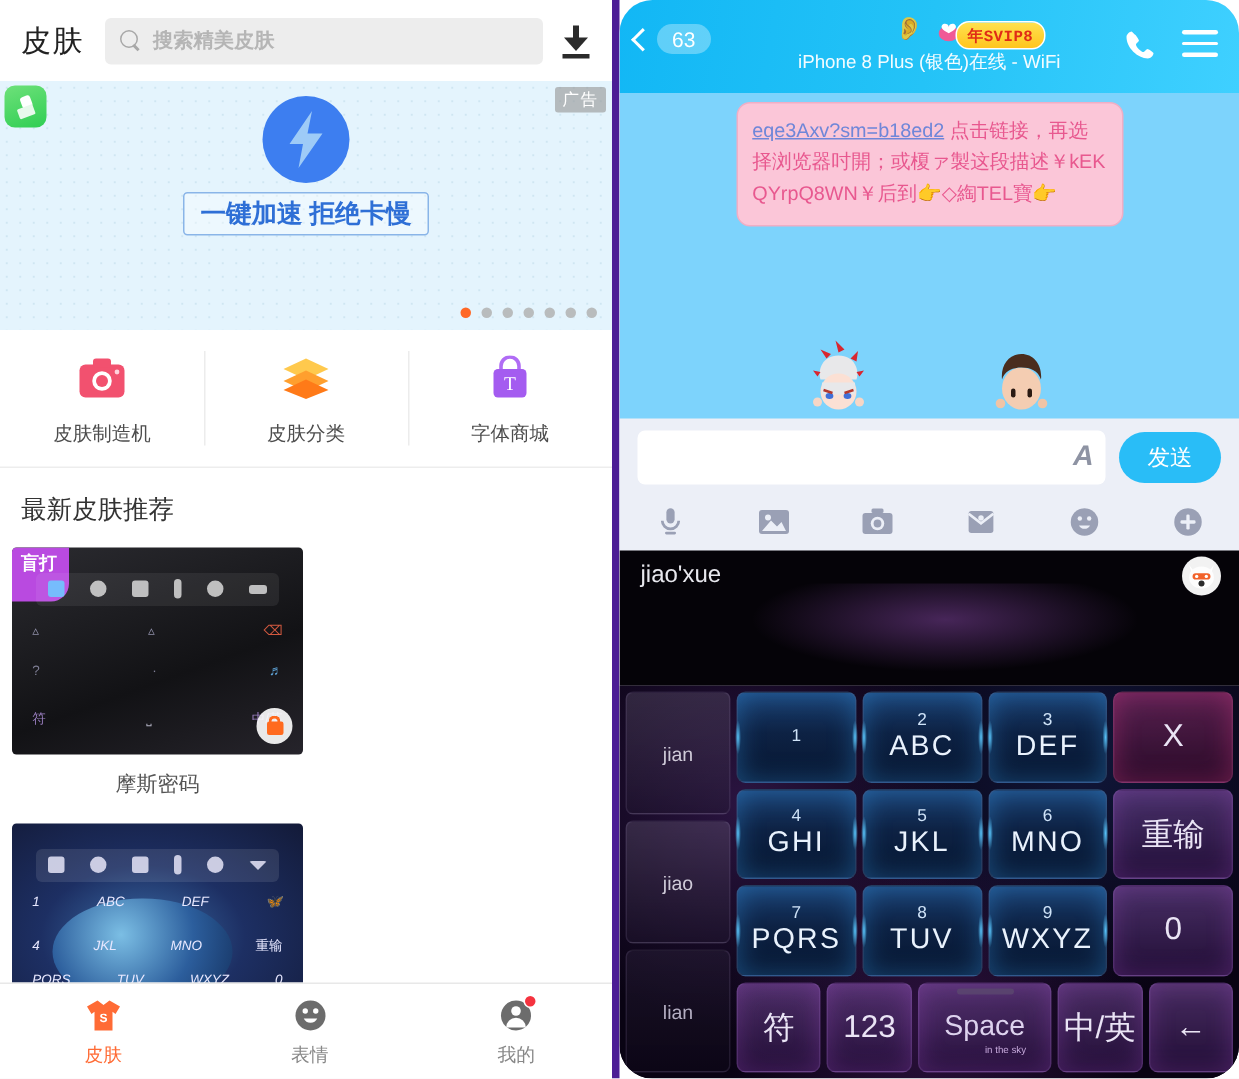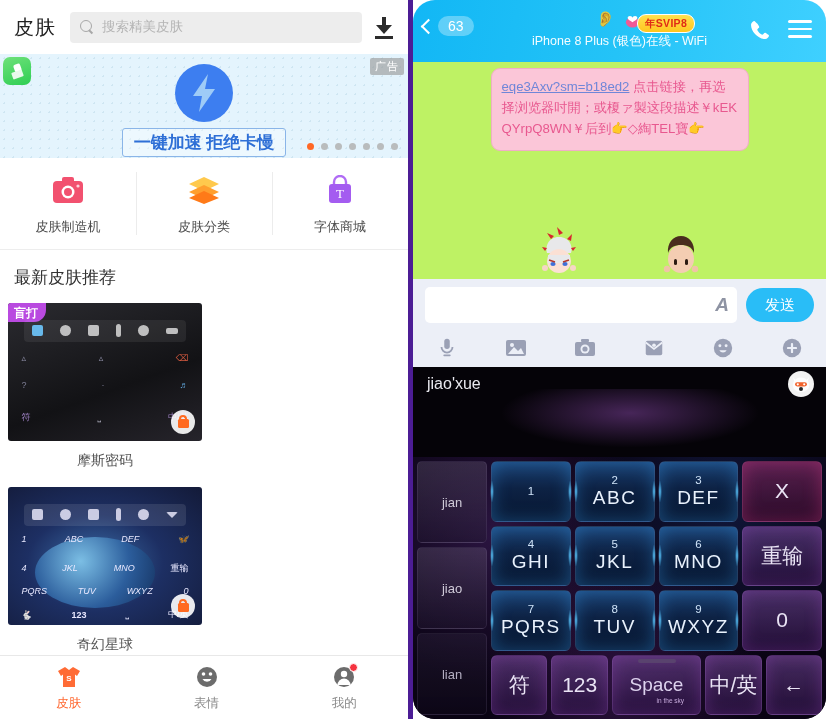--- a/index.html
+++ b/index.html
@@ -21,30 +21,30 @@
   }
   .search-ico { width: 14px; height: 14px; position: relative; margin-right: 8px; flex: 0 0 auto; }
   .search-ico::before {
     content: ""; position: absolute; left: 0; top: 0; width: 10px; height: 10px;
     border: 1.6px solid #a8a8a8; border-radius: 50%;
   }
   .search-ico::after {
     content: ""; position: absolute; left: 9px; top: 9px; width: 5px; height: 1.6px;
     background: #a8a8a8; transform: rotate(45deg); transform-origin: left center;
   }
-  .search-ph { font-size: 13.5px; color: #b5b5b5; }
+  .search-ph { font-size: 13.5px; color: #b5b5b5; font-weight: bold; }
   .dl-ico { width: 24px; height: 24px; position: relative; flex: 0 0 auto; }
   .dl-ico .shaft { position: absolute; left: 10px; top: 2px; width: 4px; height: 11px; background: #2b2b2b; }
   .dl-ico .head { position: absolute; left: 4px; top: 10px; width: 0; height: 0;
       border-left: 8px solid transparent; border-right: 8px solid transparent; border-top: 9px solid #2b2b2b; }
   .dl-ico .base { position: absolute; left: 3px; top: 21px; width: 18px; height: 2.6px; background: #2b2b2b; }
 
   
   .banner {
-    position: relative; height: 104px; background: #e4f4fd;
+    position: relative; height: 166px; background: #e4f4fd;
     background-image: radial-gradient(#cfe6f2 1px, transparent 1px);
     background-size: 9px 9px;
     display: flex; flex-direction: column; align-items: center; justify-content: flex-start;
     padding-top: 8px; overflow: hidden;
   }
   .clean-badge {
     position: absolute; left: 3px; top: 3px; width: 28px; height: 28px;
     background: linear-gradient(160deg,#6ee17a,#2fce53); border-radius: 7px;
     display: flex; align-items: center; justify-content: center;
   }
@@ -83,21 +83,21 @@
   .thumb { position: relative; width: 194px; height: 138px; border-radius: 3px; overflow: hidden; }
   .card-name { text-align: center; font-size: 14px; color: #555; padding: 11px 0 8px; }
   .lock {
     position: absolute; right: 7px; bottom: 7px; width: 24px; height: 24px; border-radius: 50%;
     background: rgba(255,255,255,.9); display: flex; align-items: center; justify-content: center;
   }
   .lock .body { width: 11px; height: 9px; background: #ff6a1f; border-radius: 1.5px; margin-top: 3px; }
   .lock .shackle { position: absolute; top: 4.5px; width: 8px; height: 6px; border: 2px solid #ff6a1f; border-bottom: none; border-radius: 4px 4px 0 0; }
   .badge-blind {
     position: absolute; left: 0; top: 0; background: #b94ae0; color: #fff;
-    font-size: 12px; padding: 2px 8px 0 6px; border-bottom-right-radius: 12px; font-weight: bold;
+    font-size: 12px; padding: 2px 8px 17px 6px; border-bottom-right-radius: 12px; font-weight: bold;
   }
   .badge-new {
     position: absolute; left: 0; top: 0; background: #f5333f; color: #fff;
     font-size: 12px; padding: 3px 10px 4px 7px; border-bottom-right-radius: 13px; font-weight: bold; letter-spacing: .5px;
   }
 
   
   .kbmini { position: absolute; inset: 0; }
   .kb-toolbar { position: absolute; left: 8%; right: 8%; top: 12%; height: 16%; border-radius: 4px; display: flex; align-items: center; justify-content: space-around; }
   .kb-dotico { width: 11px; height: 11px; border-radius: 2px; opacity: .9; }
@@ -132,28 +132,28 @@
     padding: 2px 10px; border-radius: 11px; min-width: 34px; text-align: center;
   }
   .qq-center { position: absolute; left: 0; right: 0; top: 8px; display: flex; flex-direction: column; align-items: center; }
   .qq-icons { display: flex; align-items: center; gap: 8px; height: 22px; }
   .ear { font-size: 15px; color: rgba(255,255,255,.85); }
   .heart { width: 19px; height: 19px; position: relative; }
   .vip-badge {
     position: absolute; left: 224px; top: 14px;
     background: linear-gradient(180deg,#ffe14f,#ffc51e); color: #e02b16;
     font-size: 10.5px; font-weight: bold; padding: 1.5px 7px; border-radius: 9px;
-    border: 1.2px solid #fff; letter-spacing: .3px; white-space: nowrap;
+    border: 1.2px solid #fff; letter-spacing: .3px; white-space: nowrap; font-family: Liberation Mono, monospace;
   }
   .qq-status { font-size: 12.5px; color: rgba(255,255,255,.95); margin-top: 3px; }
   .qq-call { position: absolute; right: 54px; top: 18px; width: 24px; height: 24px; }
   .qq-menu { position: absolute; right: 14px; top: 20px; width: 24px; height: 18px; display: flex; flex-direction: column; justify-content: space-between; }
   .qq-menu i { display: block; height: 2.6px; background: #fff; border-radius: 2px; }
 
-  .chat-body { position: relative; height: 217px; background: #bef264; padding: 6px 0 0 0; }
+  .chat-body { position: relative; height: 217px; background: #7dd3fc; padding: 6px 0 0 0; }
   .bubble-wrap { display: flex; justify-content: center; }
   .bubble {
     width: 258px; background: #fbc6d8; border: 1px solid #f0aec5; border-radius: 9px;
     padding: 8px 10px 10px; color: #e8588f; font-size: 13.2px; line-height: 1.58;
     word-break: break-all;
   }
   .bubble .lnk { color: #6f86d8; text-decoration: underline; }
   .avatars { position: absolute; left: 0; right: 0; bottom: 0; display: flex; justify-content: center; gap: 66px; }
   .avatar { width: 56px; height: 56px; position: relative; }
 

